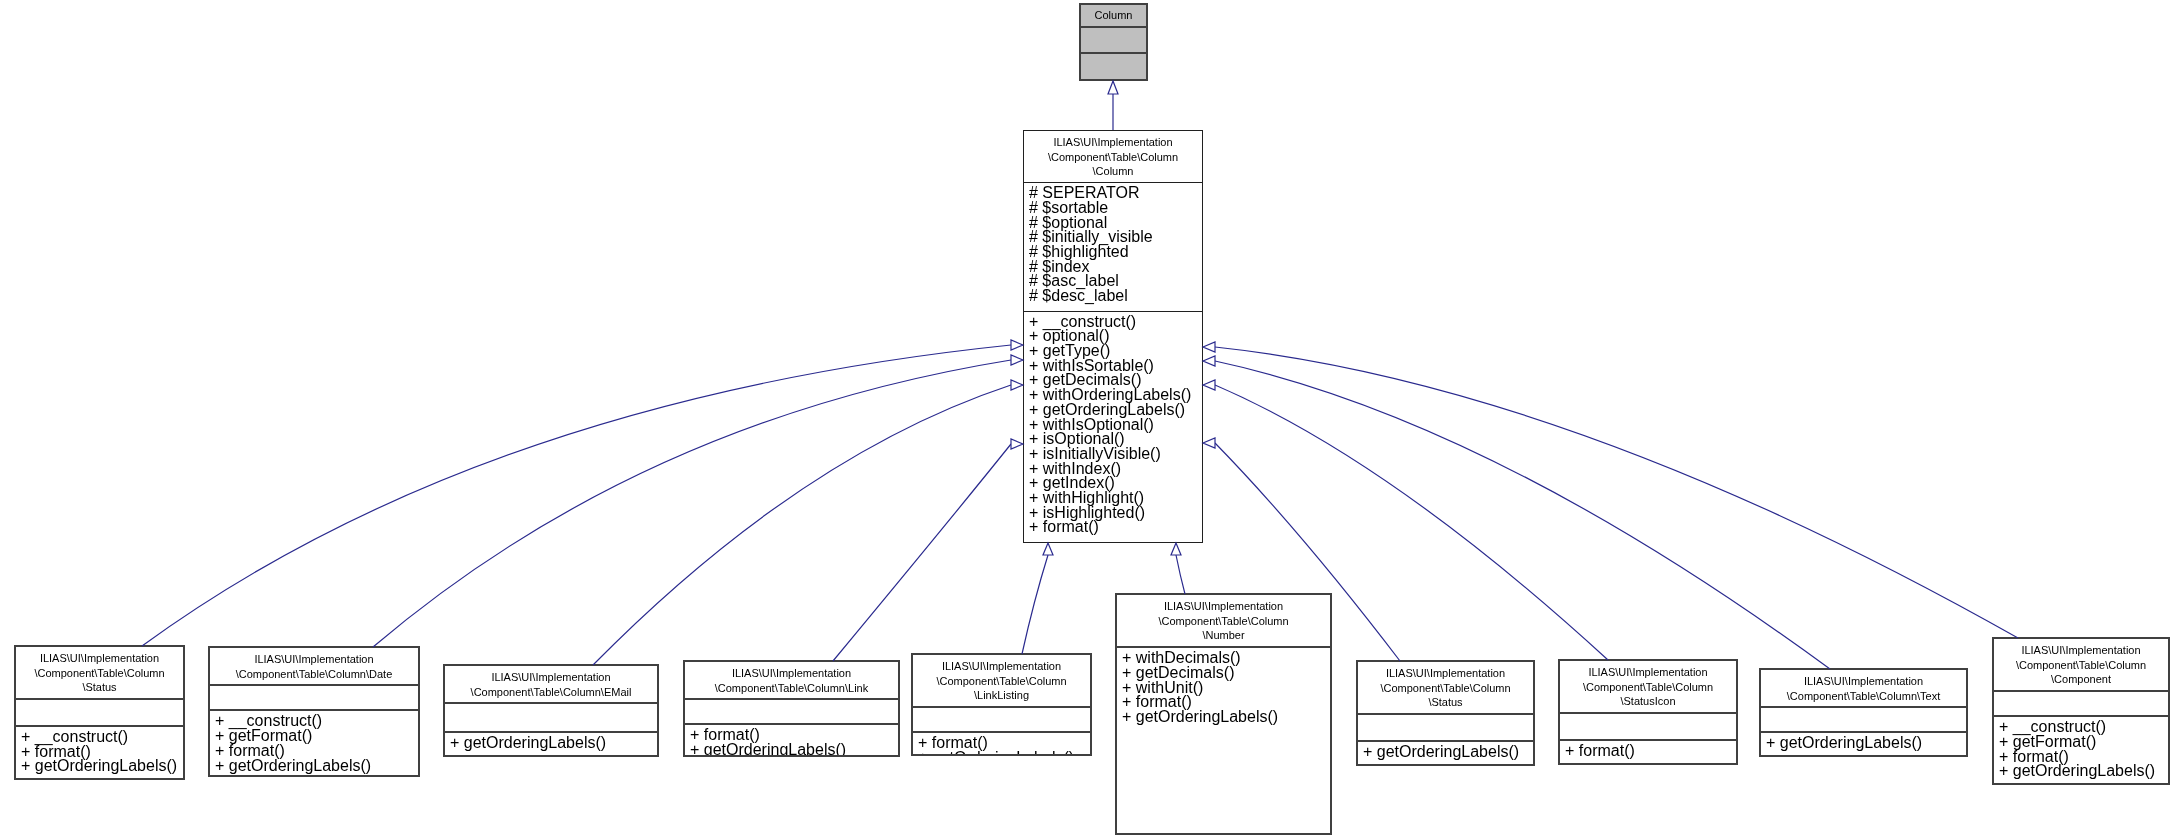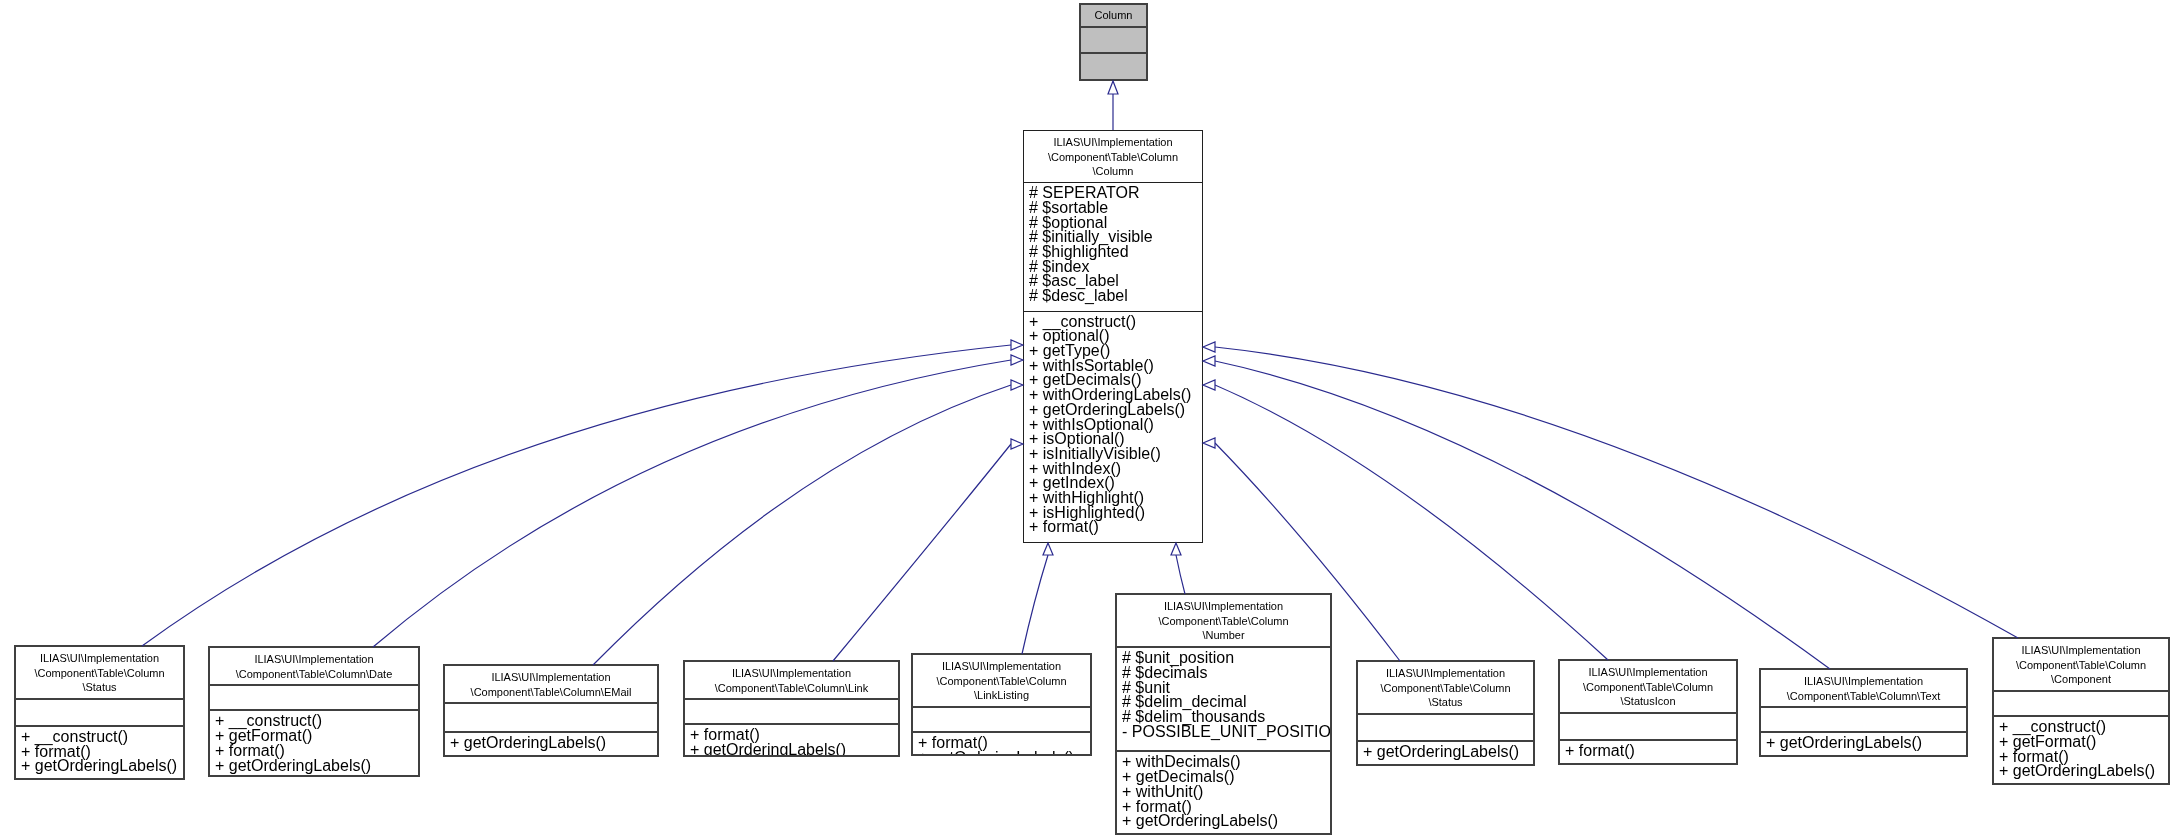--- a/index.html
+++ b/index.html
@@ -206,28 +206,20 @@
         <div class="mline">+ getOrderingLabels()</div>
       </div>
   </div>
 
   <div class="uml-node" id="box-number">
     <div class="title">
         <div class="tline">ILIAS\UI\Implementation</div>
         <div class="tline">\Component\Table\Column</div>
         <div class="tline">\Number</div>
       </div>
-    <div class="compartment attrs">
-        <div class="mline"># $unit_position</div>
-        <div class="mline"># $decimals</div>
-        <div class="mline"># $unit</div>
-        <div class="mline"># $delim_decimal</div>
-        <div class="mline"># $delim_thousands</div>
-        <div class="mline">- POSSIBLE_UNIT_POSITIONS</div>
-      </div>
     <div class="compartment methods">
         <div class="mline">+ withDecimals()</div>
         <div class="mline">+ getDecimals()</div>
         <div class="mline">+ withUnit()</div>
         <div class="mline">+ format()</div>
         <div class="mline">+ getOrderingLabels()</div>
       </div>
   </div>
 
   <div class="uml-node" id="box-status">

